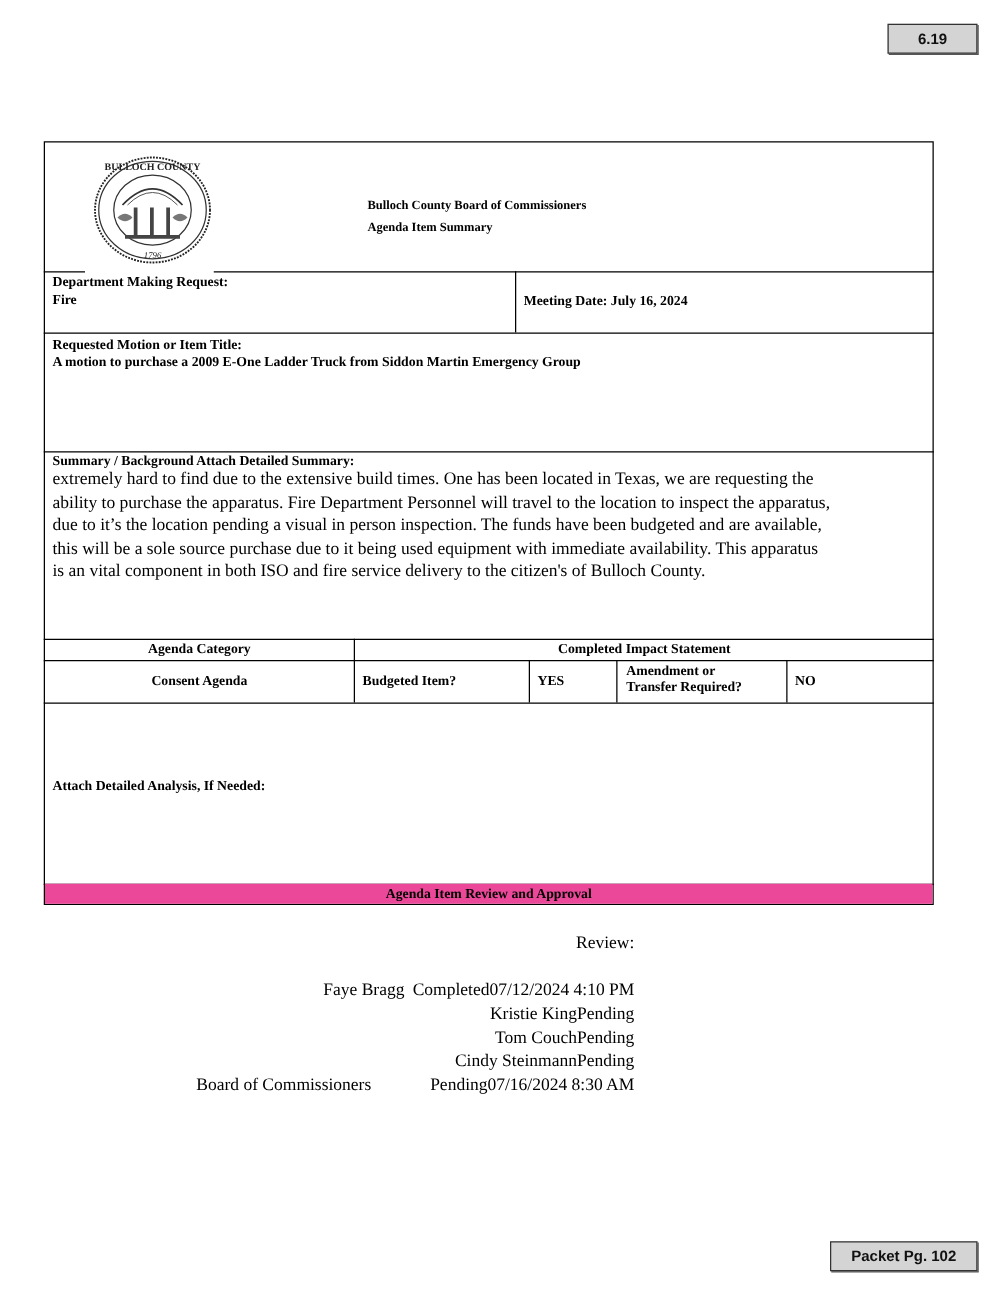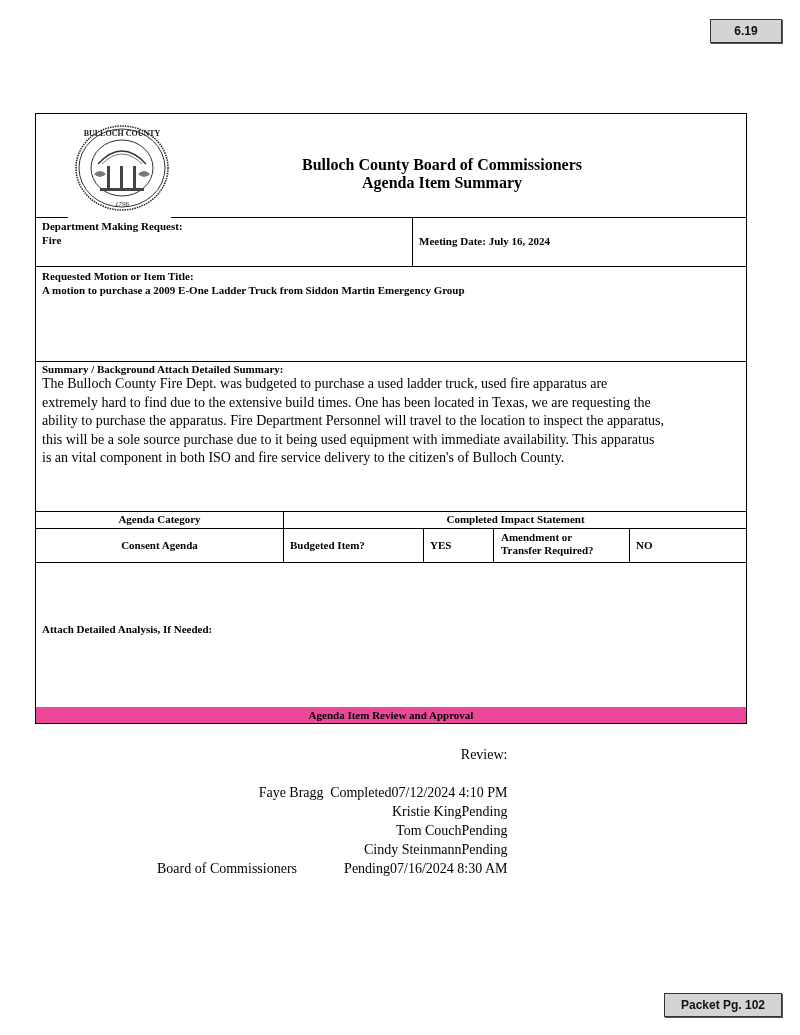--- a/index.html
+++ b/index.html
@@ -15,22 +15,22 @@
            border: 1px solid #000; box-sizing: border-box; }
   .hline { position: absolute; height: 1px; background: #000; }
   .vline { position: absolute; width: 1px; background: #000; }
 
   .abs { position: absolute; }
   .b { font-weight: bold; }
   .small { font-size: 11px; line-height: 13px; }
 
   #seal { position: absolute; left: 74px; top: 124px; width: 96px; height: 88px; }
 
-  .title { position: absolute; left: 272px; width: 340px; text-align: center;
-           font-weight: bold; font-size: 16px; line-height: 18px; }
+  .title { position: absolute; left: 294px; width: 340px; text-align: left;
+           font-weight: bold; font-size: 10px; line-height: 18px; }
 
   .summary-text { position: absolute; left: 42px; top: 375px; width: 702px;
                   font-size: 14px; line-height: 18.5px; }
 
   .review-bar { position: absolute; left: 36px; top: 707px; width: 710px; height: 16px;
                 background: #ec4899; text-align: center; font-weight: bold; font-size: 11px; line-height: 16px; }
 
   .review-list { position: absolute; left: 94px; top: 745px; font-size: 14px; line-height: 19px; text-align: right; }
   .review-row { white-space: pre; height: 19px; }
   .review-row span { display: inline-block; }
@@ -68,23 +68,23 @@
 <div class="abs b small" style="left:42px; top:234px;">Fire</div>
 <div class="abs b small" style="left:419px; top:235px;">Meeting Date: July 16, 2024</div>
 <div class="hline" style="left:35px; top:266px; width:712px;"></div>
 
 <div class="abs b small" style="left:42px; top:270px;">Requested Motion or Item Title:</div>
 <div class="abs b small" style="left:42px; top:284px;">A motion to purchase a 2009 E-One Ladder Truck from Siddon Martin Emergency Group</div>
 <div class="hline" style="left:35px; top:361px; width:712px;"></div>
 
 <div class="abs b small" style="left:42px; top:363px;">Summary / Background Attach Detailed Summary:</div>
 <div class="summary-text">
-  <div>The Bulloch County Fire Dept. was budgeted to purchase a used ladder truck, used fire apparatus are</div>
   <div>extremely hard to find due to the extensive build times. One has been located in Texas, we are requesting the</div>
   <div>ability to purchase the apparatus. Fire Department Personnel will travel to the location to inspect the apparatus,</div>
+  <div>due to it’s the location pending a visual in person inspection. The funds have been budgeted and are available,</div>
   <div>this will be a sole source purchase due to it being used equipment with immediate availability. This apparatus</div>
   <div>is an vital component in both ISO and fire service delivery to the citizen's of Bulloch County.</div>
 </div>
 <div class="hline" style="left:35px; top:511px; width:712px;"></div>
 
 <div class="vline" style="left:283px; top:511px; height:51px;"></div>
 <div class="abs b small" style="left:36px; top:513px; width:247px; text-align:center;">Agenda Category</div>
 <div class="abs b small" style="left:284px; top:513px; width:463px; text-align:center;">Completed Impact Statement</div>
 <div class="hline" style="left:35px; top:528px; width:712px;"></div>
 

